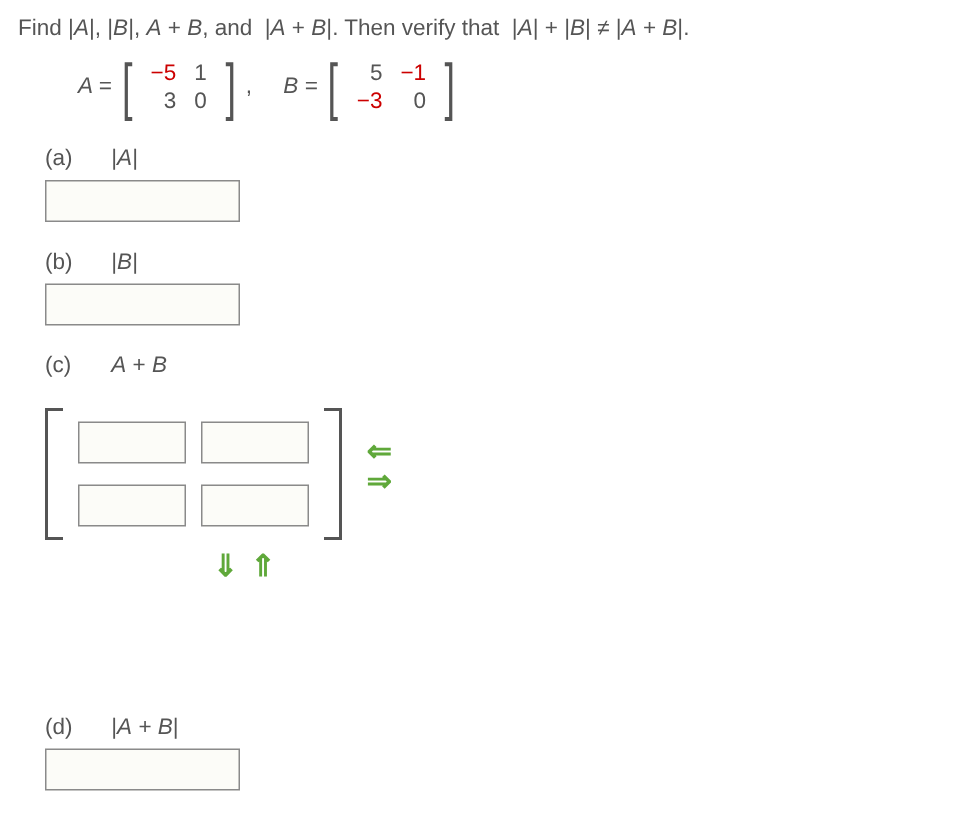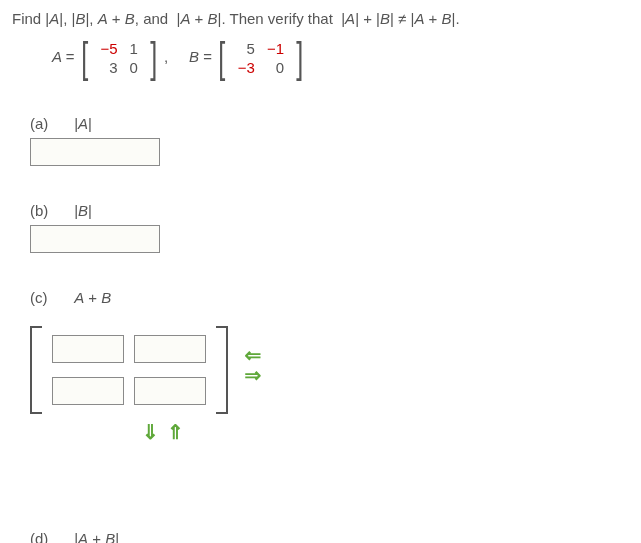--- a/index.html
+++ b/index.html
@@ -37,21 +37,21 @@
     vertical-align: middle;
     border-collapse: collapse;
   }
   table.mat td {
     padding: 1px 6px;
     text-align: right;
     font-size: 15px;
   }
   .neg { color: #c00; }
   .part {
-    margin-top: 36px;
+    margin-top: 18px;
     margin-left: 18px;
   }
   .part-label {
     display: inline-block;
     width: 40px;
     vertical-align: top;
   }
   .part-title {
     display: inline-block;
   }

